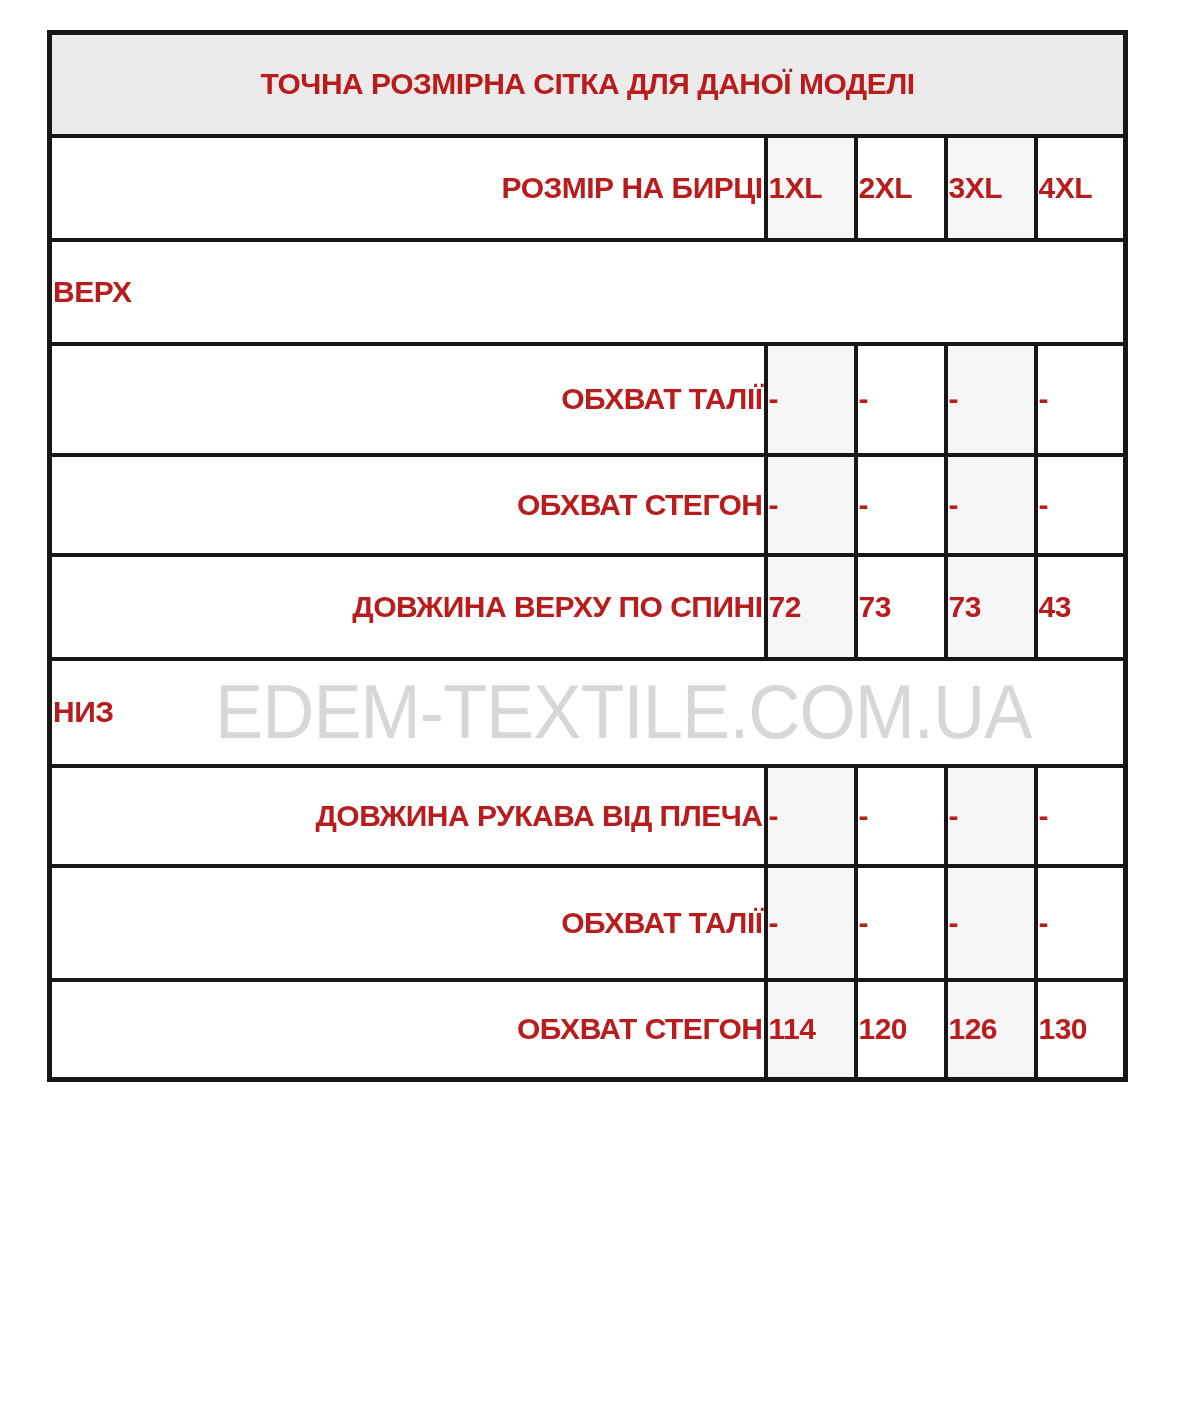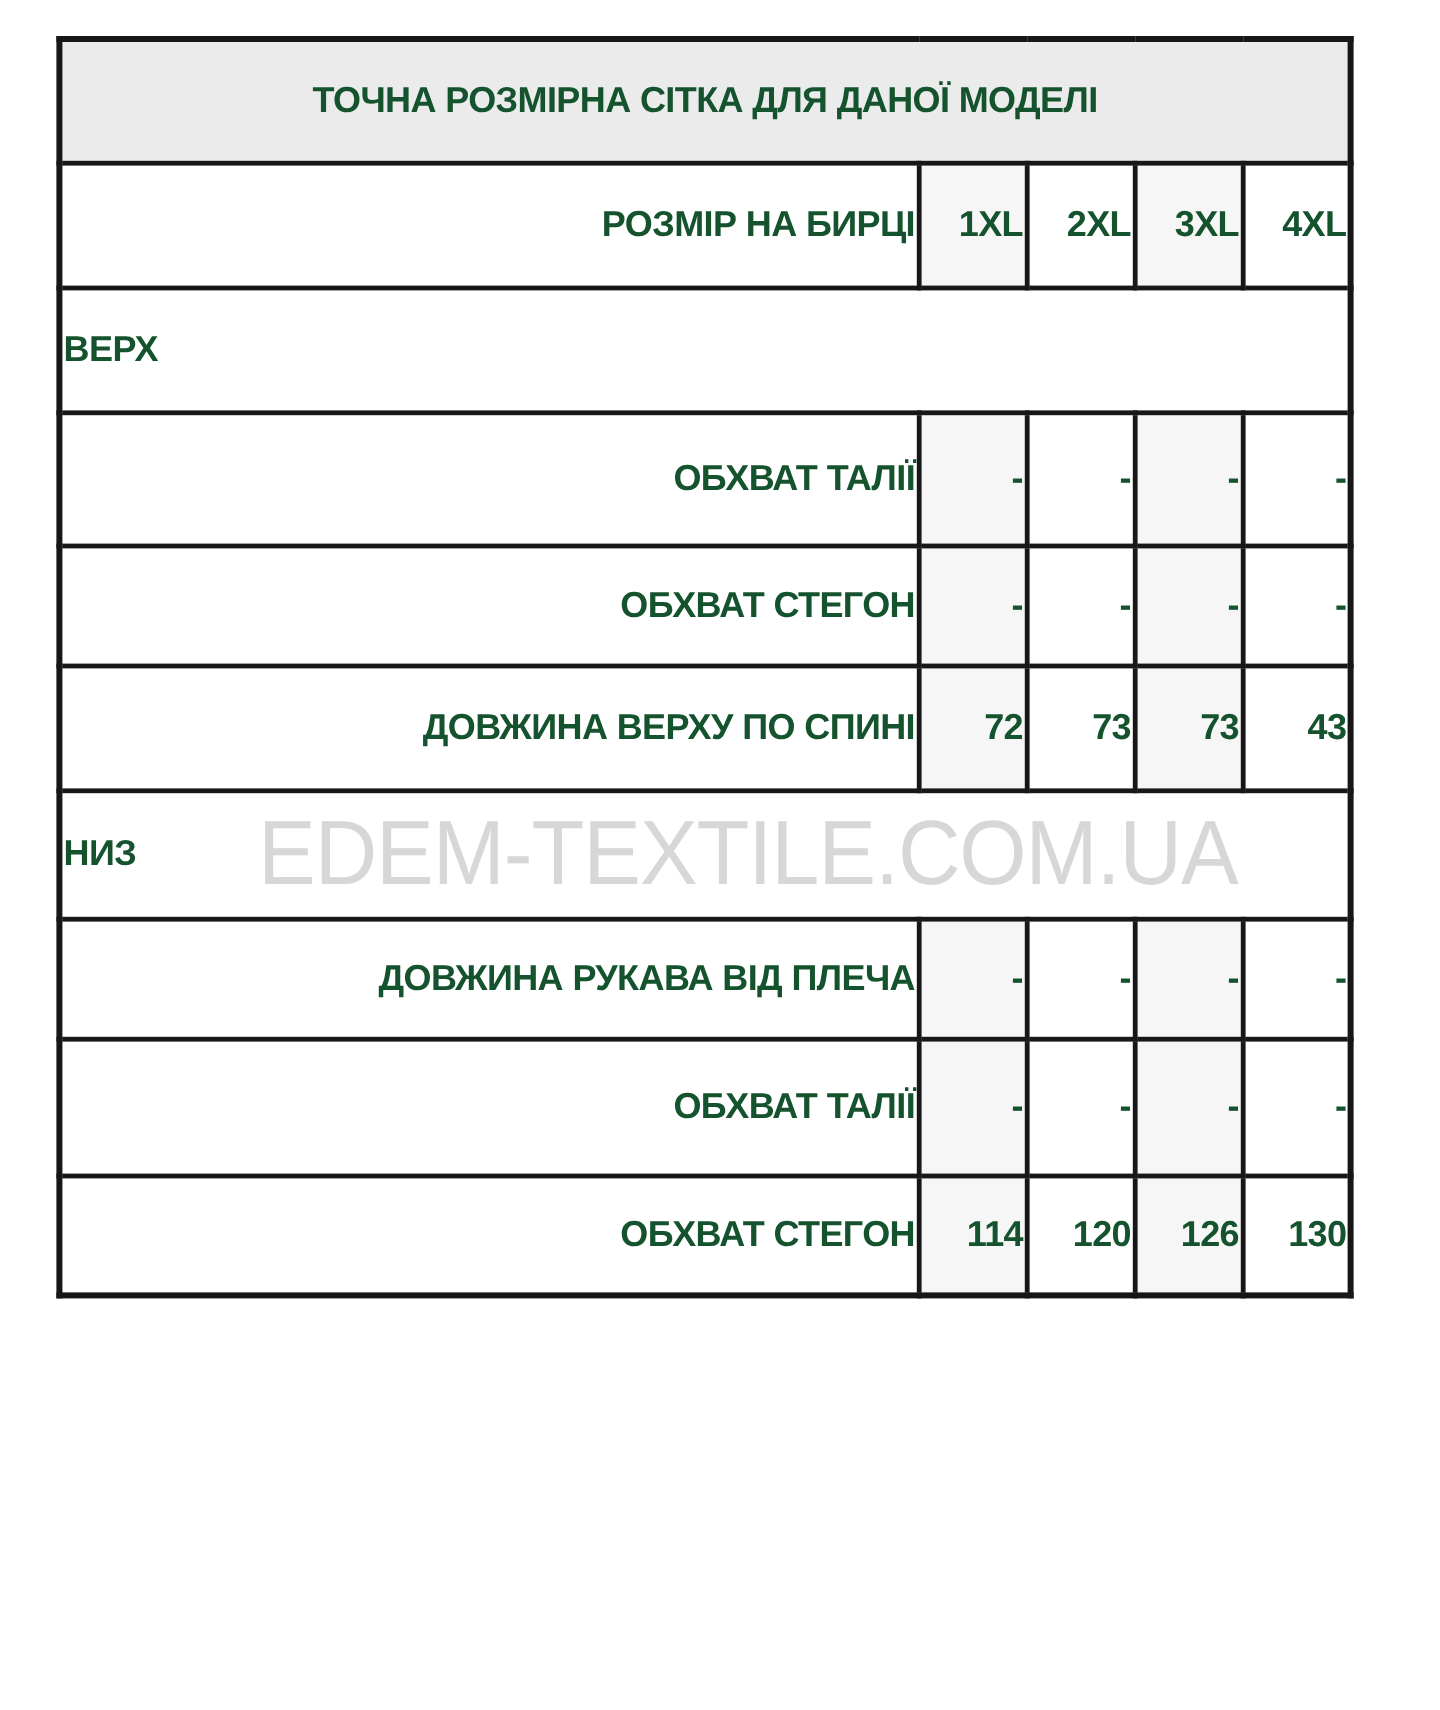--- a/index.html
+++ b/index.html
@@ -15,21 +15,21 @@
     position: absolute;
     left: 47px;
     top: 30px;
     width: 1076px;
     border-collapse: collapse;
     table-layout: fixed;
     border: 5px solid #171717;
   }
   table.size-chart td {
     border: 4px solid #171717;
-    color: #14532d;
+    color: #b91c1c;
     font-weight: 700;
     font-size: 30px;
     letter-spacing: -0.5px;
     vertical-align: middle;
     overflow: hidden;
     white-space: nowrap;
   }
   td.title-cell {
     background: #ebebeb;
     text-align: center;
@@ -39,21 +39,21 @@
   td.label-cell {
     background: #ffffff;
     text-align: right;
     padding-left: 13px;
   }
   td.section-cell {
     background: #ffffff;
   }
   td.value-cell {
     background: #ffffff;
-    text-align: right;
+    text-align: left;
   }
   td.value-cell.shaded { background: #f6f6f6; }
 
   
   table.size-chart tr              { height: 104px; }
   table.size-chart tr:nth-child(1) { height: 103px; }
   table.size-chart tr:nth-child(4) { height: 111px; }
   table.size-chart tr:nth-child(5) { height: 100px; }
   table.size-chart tr:nth-child(7) { height: 107px; }
   table.size-chart tr:nth-child(8) { height: 100px; }

